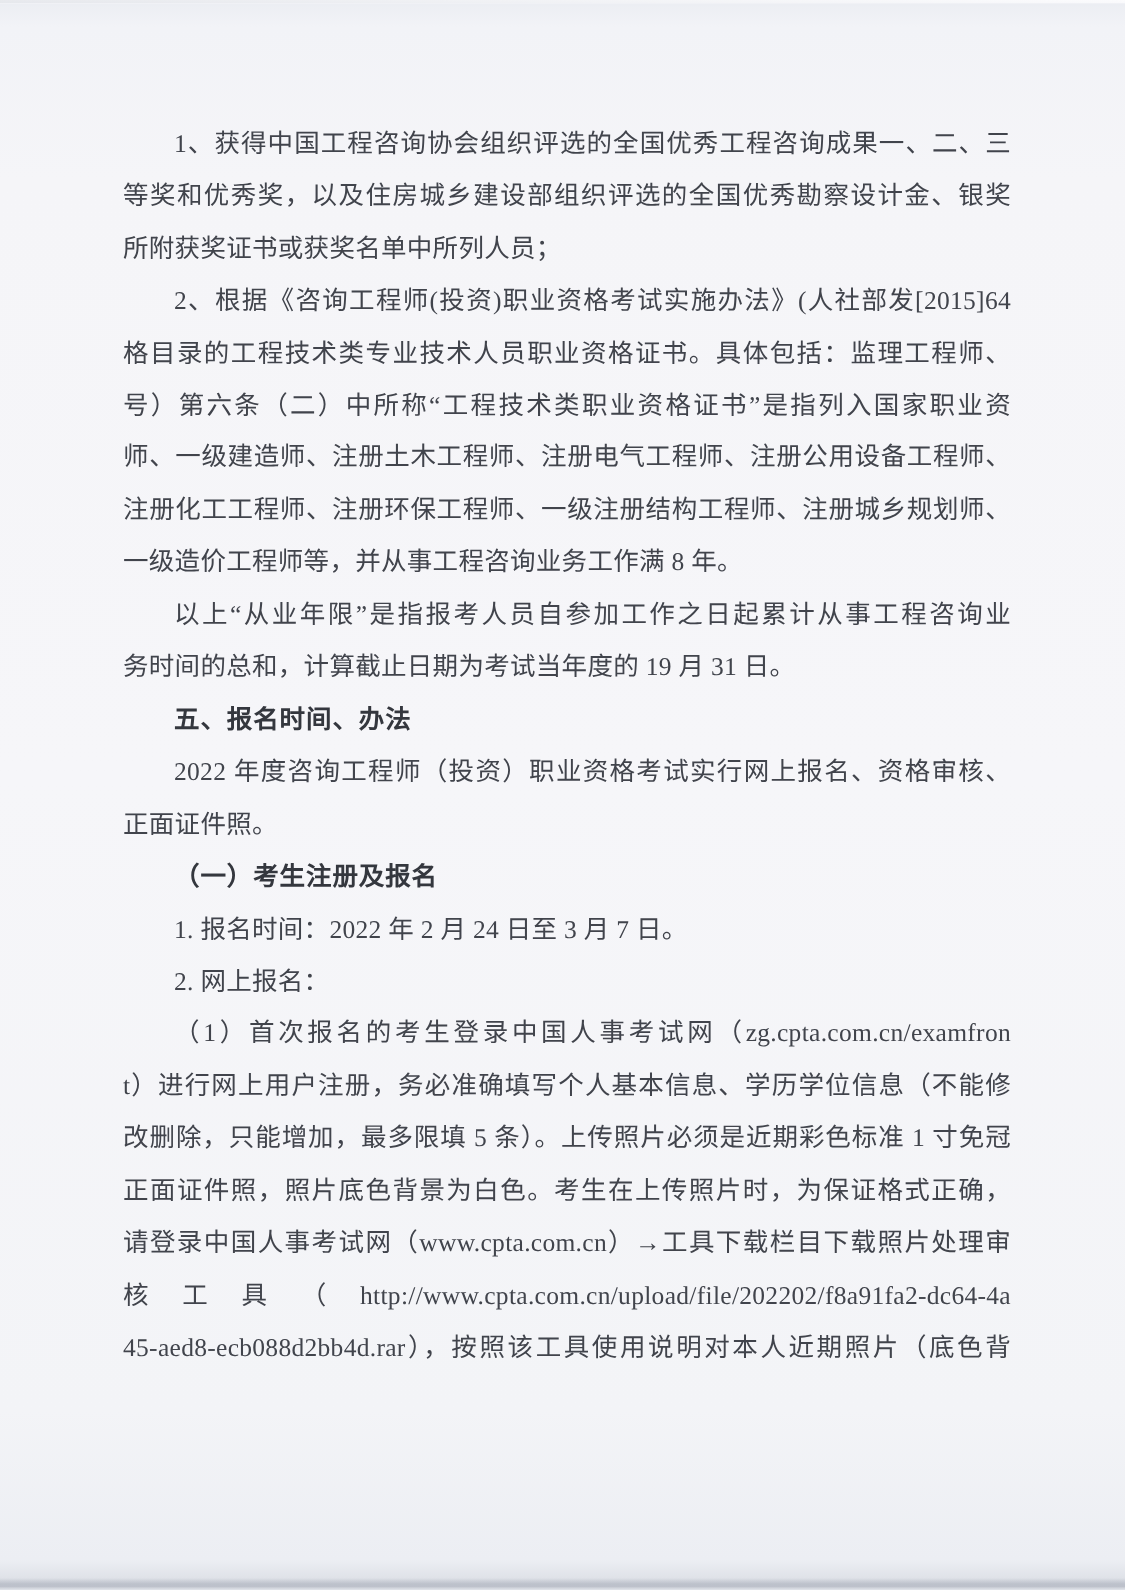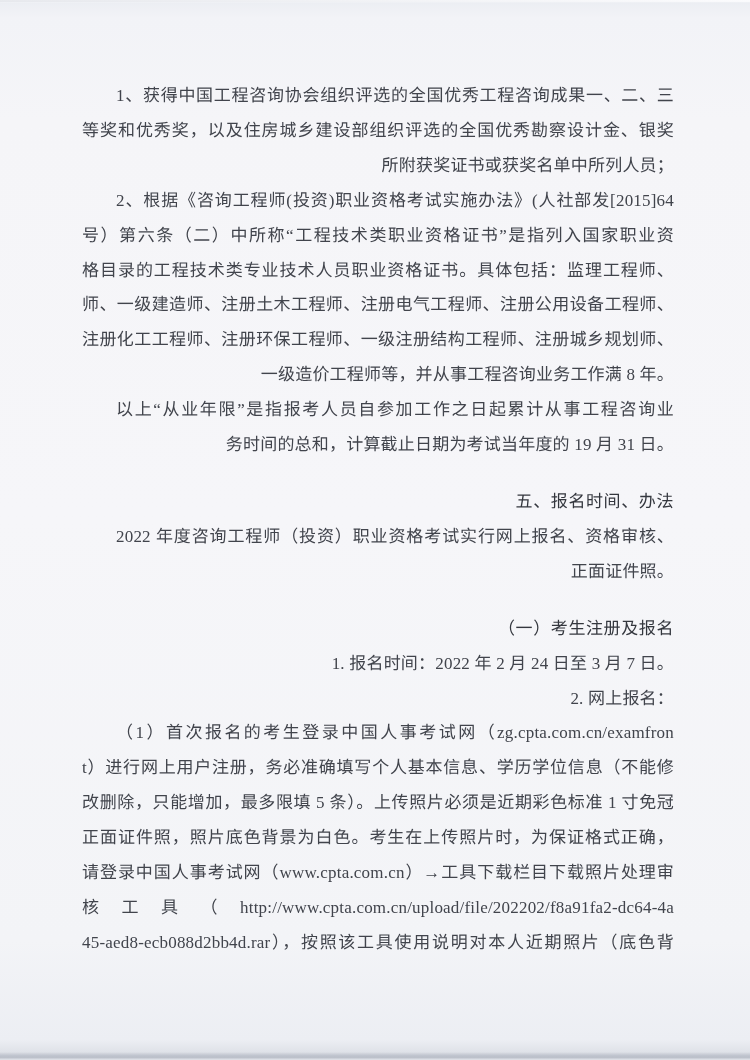--- a/index.html
+++ b/index.html
@@ -47,53 +47,52 @@
     top: 79px;
     left: 82px;
     width: 592px;
     font-size: 17px;
     line-height: 34.9px;
     color: #41444c;
     letter-spacing: 0.2px;
   }
   .line {
     white-space: nowrap;
-    text-align: right;
+    text-align: left;
   }
   .line.fill {
     white-space: normal;
     text-align: justify;
     text-align-last: justify;
   }
   .line.indent {
     text-indent: 2em;
   }
   .block.heading .line {
     font-family: "Liberation Sans", "DejaVu Sans", sans-serif;
-    font-weight: 400;
+    font-weight: 700;
     color: #34373e;
     letter-spacing: 0.6px;
-    margin-top: 22px;
   }
 </style>
 </head>
 <body>
 
 <div class="page">
   <div class="edge-top"></div>
   <div class="doc-body" id="doc-body">
       <div class="block body">
         <div class="line fill indent">1、获得中国工程咨询协会组织评选的全国优秀工程咨询成果一、二、三</div>
         <div class="line fill">等奖和优秀奖，以及住房城乡建设部组织评选的全国优秀勘察设计金、银奖</div>
         <div class="line">所附获奖证书或获奖名单中所列人员；</div>
       </div>
       <div class="block body">
         <div class="line fill indent">2、根据《咨询工程师(投资)职业资格考试实施办法》(人社部发[2015]64</div>
+        <div class="line fill">格目录的工程技术类专业技术人员职业资格证书。具体包括：监理工程师、</div>
         <div class="line fill">号）第六条（二）中所称“工程技术类职业资格证书”是指列入国家职业资</div>
-        <div class="line fill">格目录的工程技术类专业技术人员职业资格证书。具体包括：监理工程师、</div>
         <div class="line fill">师、一级建造师、注册土木工程师、注册电气工程师、注册公用设备工程师、</div>
         <div class="line fill">注册化工工程师、注册环保工程师、一级注册结构工程师、注册城乡规划师、</div>
         <div class="line">一级造价工程师等，并从事工程咨询业务工作满 8 年。</div>
       </div>
       <div class="block body">
         <div class="line fill indent">以上“从业年限”是指报考人员自参加工作之日起累计从事工程咨询业</div>
         <div class="line">务时间的总和，计算截止日期为考试当年度的 19 月 31 日。</div>
       </div>
       <div class="block heading">
         <div class="line indent">五、报名时间、办法</div>

